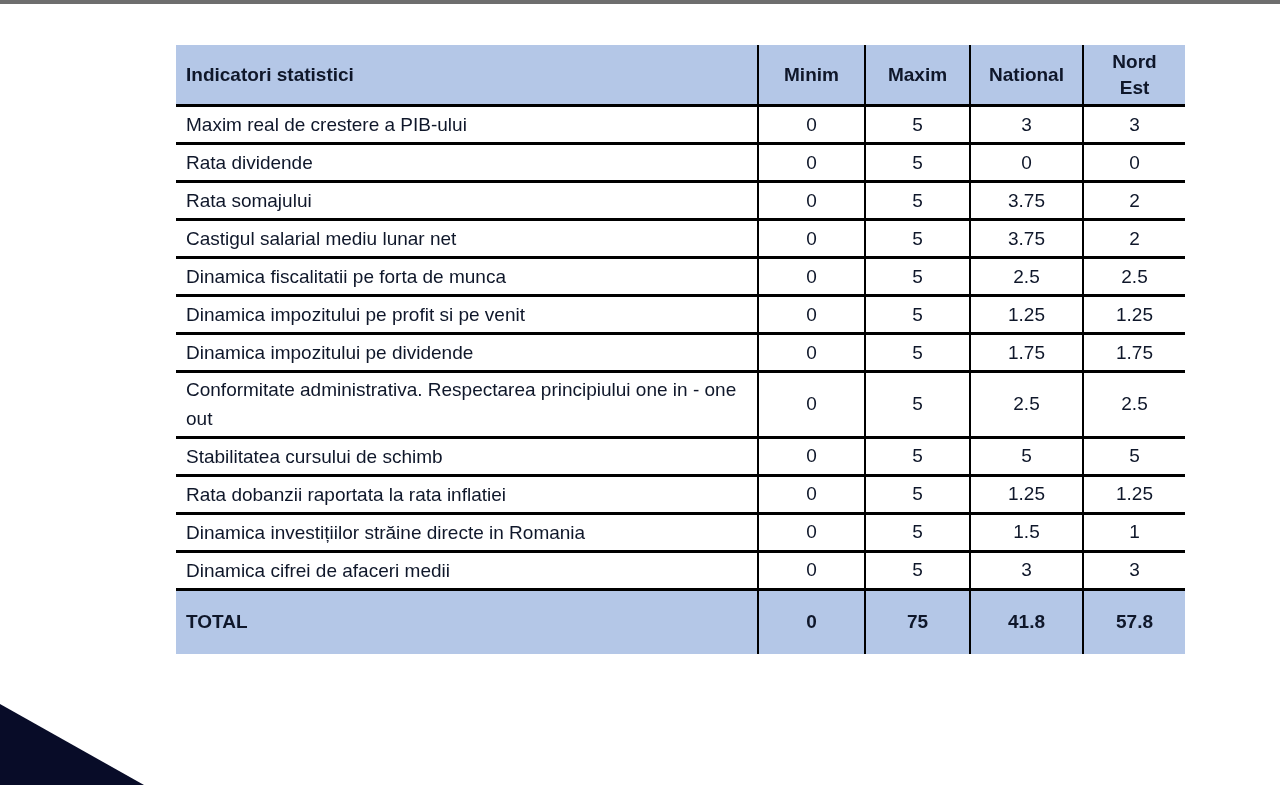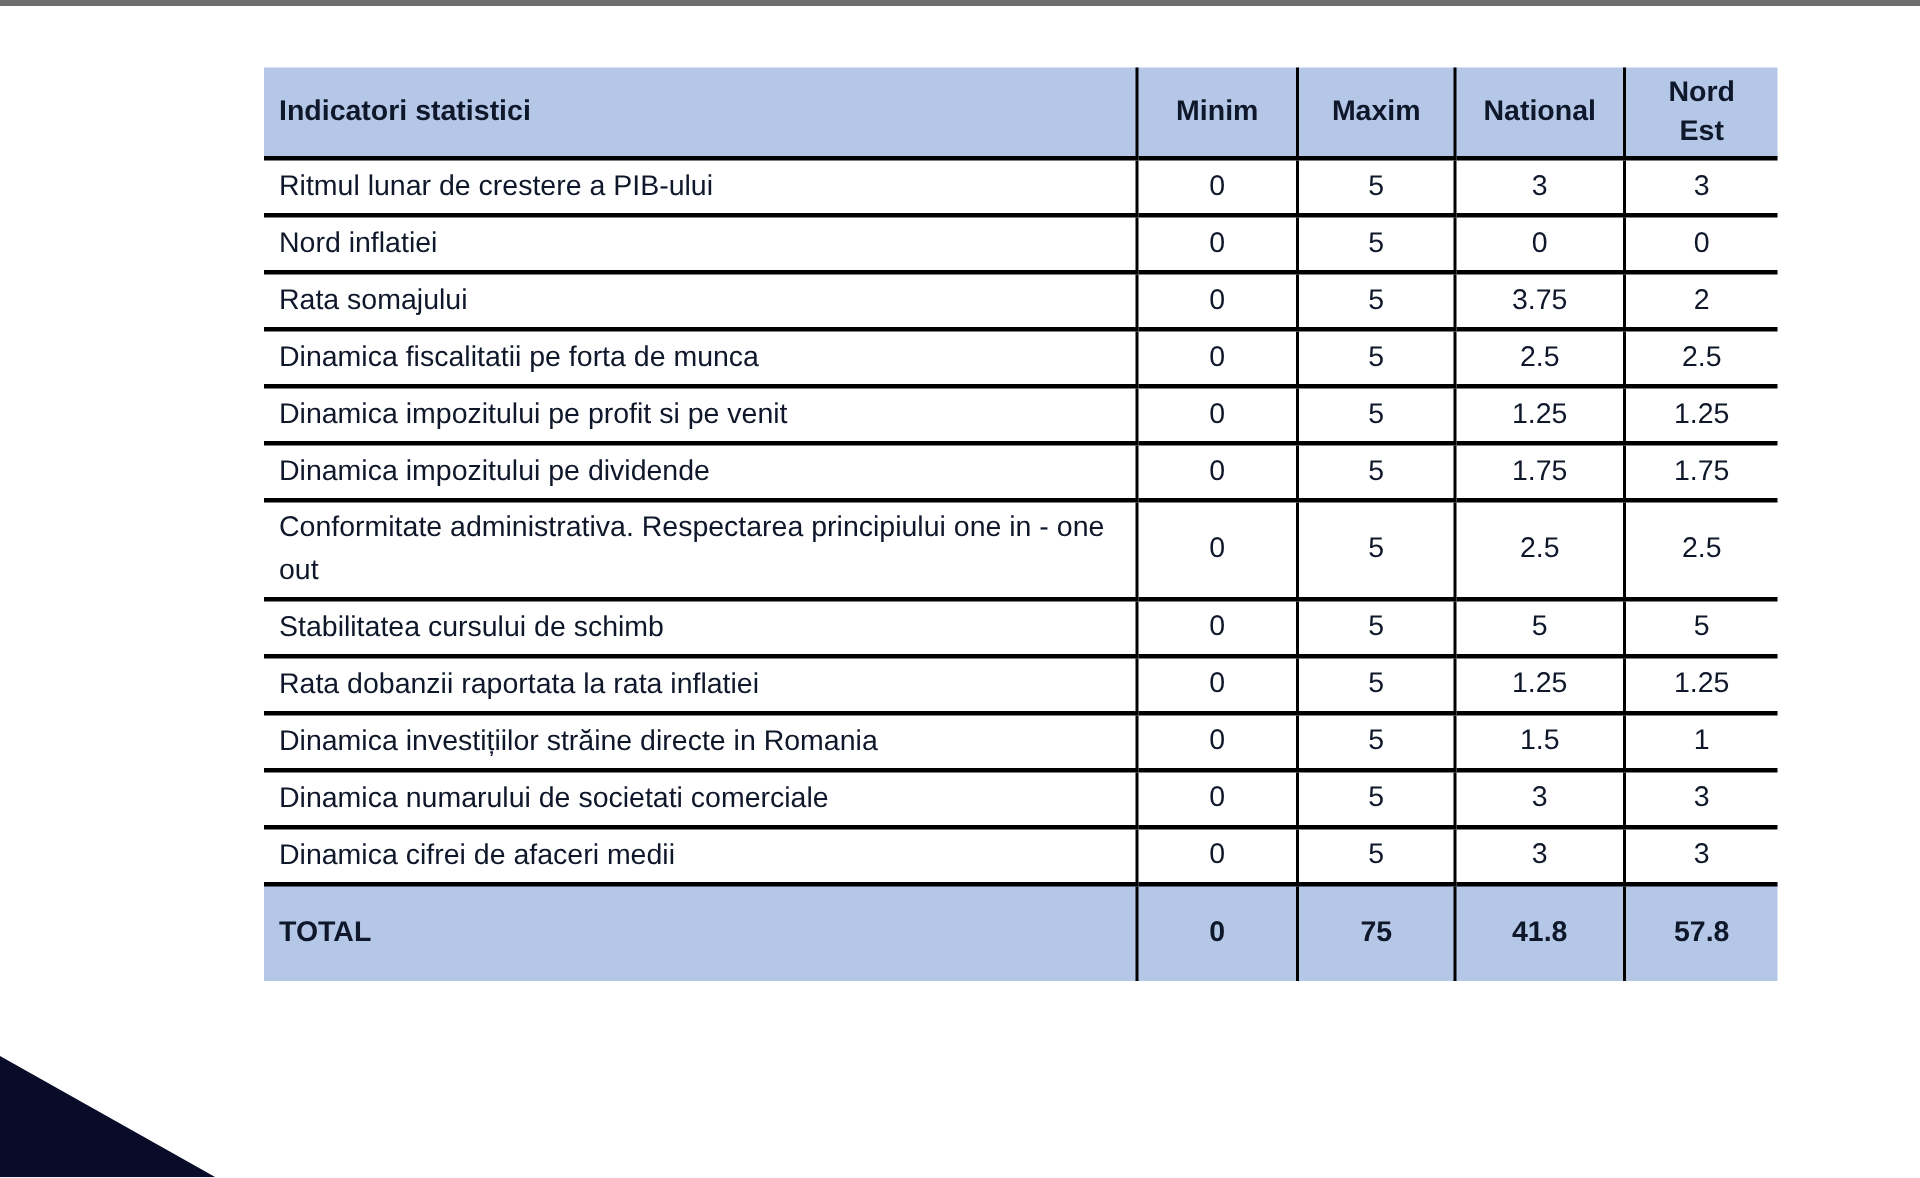--- a/index.html
+++ b/index.html
@@ -110,41 +110,48 @@
     <tr>
       <th class="col-label">Indicatori statistici</th>
       <th>Minim</th>
       <th>Maxim</th>
       <th>National</th>
       <th><span class="wrap-narrow">Nord Est</span></th>
     </tr>
   </thead>
   <tbody id="rows-body">
   <tr>
-        <td class="label-cell">Ritmul lunar de crestere a PIB-ului</td>
-        <td>0</td>
-        <td>5</td>
-        <td>3</td>
-        <td>3</td>
-      </tr>
-      <tr>
-        <td class="label-cell">Nord inflatiei</td>
+        <td class="label-cell">Maxim real de crestere a PIB-ului</td>
+        <td>0</td>
+        <td>5</td>
+        <td>3</td>
+        <td>3</td>
+      </tr>
+      <tr>
+        <td class="label-cell">Rata dividende</td>
         <td>0</td>
         <td>5</td>
         <td>0</td>
         <td>0</td>
       </tr>
       <tr>
         <td class="label-cell">Rata somajului</td>
         <td>0</td>
         <td>5</td>
         <td>3.75</td>
         <td>2</td>
       </tr>
       <tr>
+        <td class="label-cell">Castigul salarial mediu lunar net</td>
+        <td>0</td>
+        <td>5</td>
+        <td>3.75</td>
+        <td>2</td>
+      </tr>
+      <tr>
         <td class="label-cell">Dinamica fiscalitatii pe forta de munca</td>
         <td>0</td>
         <td>5</td>
         <td>2.5</td>
         <td>2.5</td>
       </tr>
       <tr>
         <td class="label-cell">Dinamica impozitului pe profit si pe venit</td>
         <td>0</td>
         <td>5</td>
@@ -178,27 +185,20 @@
         <td>5</td>
         <td>1.25</td>
         <td>1.25</td>
       </tr>
       <tr>
         <td class="label-cell">Dinamica investițiilor străine directe in Romania</td>
         <td>0</td>
         <td>5</td>
         <td>1.5</td>
         <td>1</td>
-      </tr>
-      <tr>
-        <td class="label-cell">Dinamica numarului de societati comerciale</td>
-        <td>0</td>
-        <td>5</td>
-        <td>3</td>
-        <td>3</td>
       </tr>
       <tr>
         <td class="label-cell">Dinamica cifrei de afaceri medii</td>
         <td>0</td>
         <td>5</td>
         <td>3</td>
         <td>3</td>
       </tr>
     </tbody>
   <tfoot>

